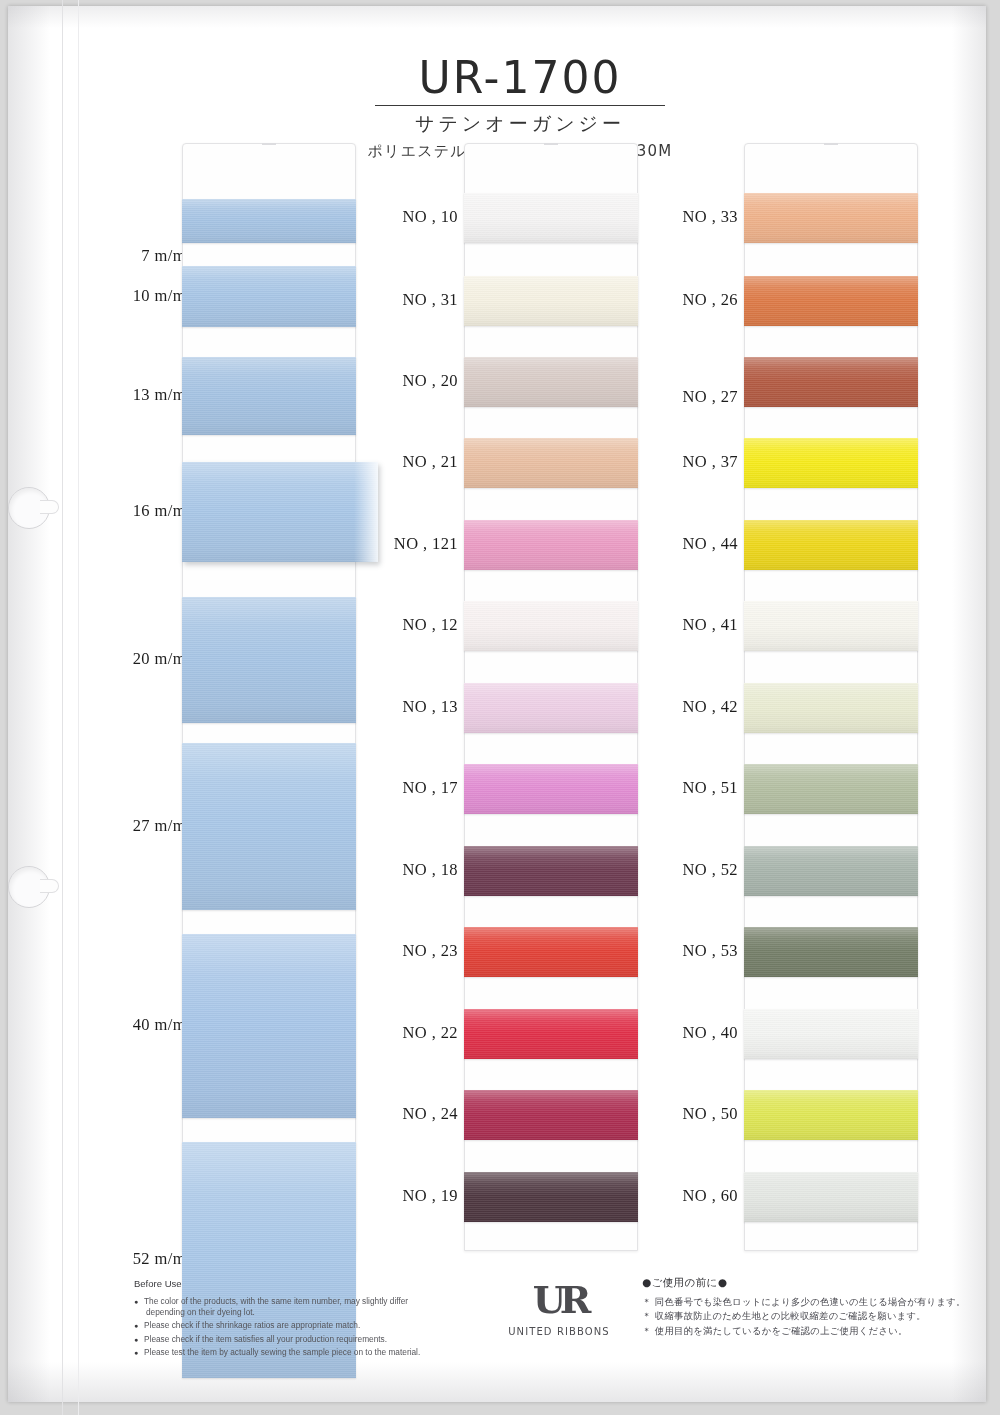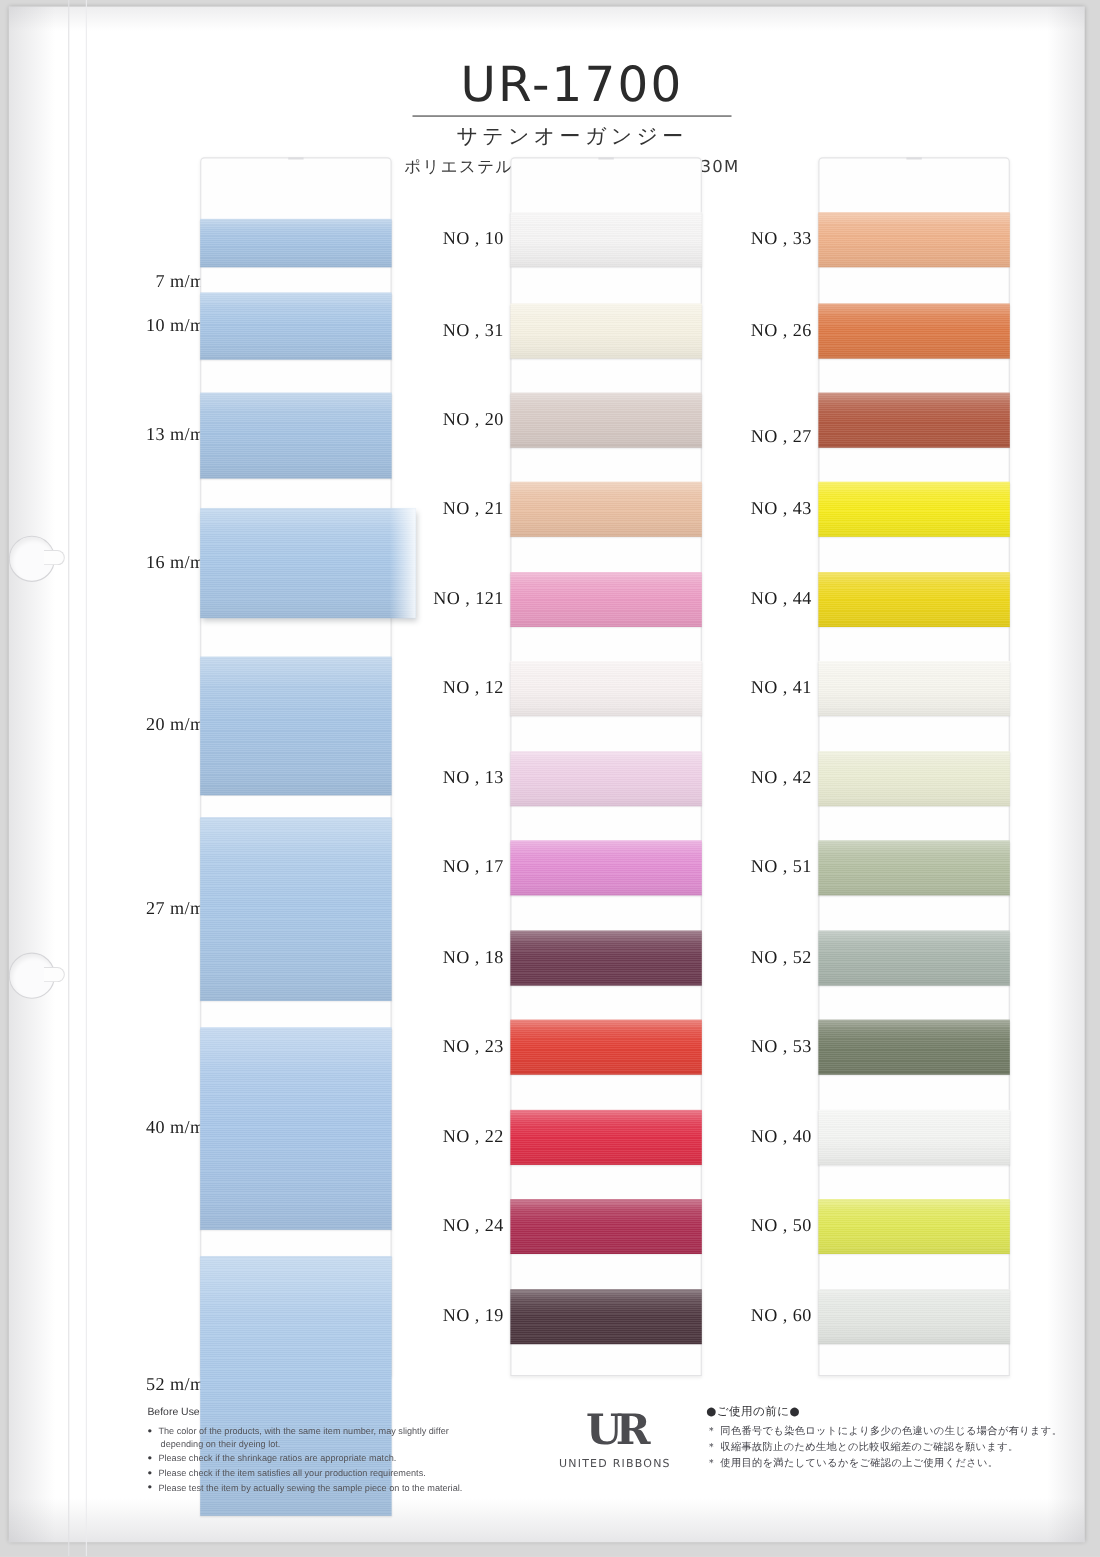--- a/index.html
+++ b/index.html
@@ -401,21 +401,21 @@
           <div class="sheen"></div>
         </div>
       </div>
   </div>
 
   <div class="column" id="col-right">
     <div class="labels" id="labels-right">
         <div class="label" style="top: 64px;">NO , 33</div>
         <div class="label" style="top: 147px;">NO , 26</div>
         <div class="label" style="top: 228px; margin-top: 16px;">NO , 27</div>
-        <div class="label" style="top: 309px;">NO , 43</div>
+        <div class="label" style="top: 309px;">NO , 37</div>
         <div class="label" style="top: 391px;">NO , 44</div>
         <div class="label" style="top: 472px;">NO , 41</div>
         <div class="label" style="top: 554px;">NO , 42</div>
         <div class="label" style="top: 635px;">NO , 51</div>
         <div class="label" style="top: 717px;">NO , 52</div>
         <div class="label" style="top: 798px;">NO , 53</div>
         <div class="label" style="top: 880px;">NO , 40</div>
         <div class="label" style="top: 961px;">NO , 50</div>
         <div class="label" style="top: 1043px;">NO , 60</div>
       </div>

